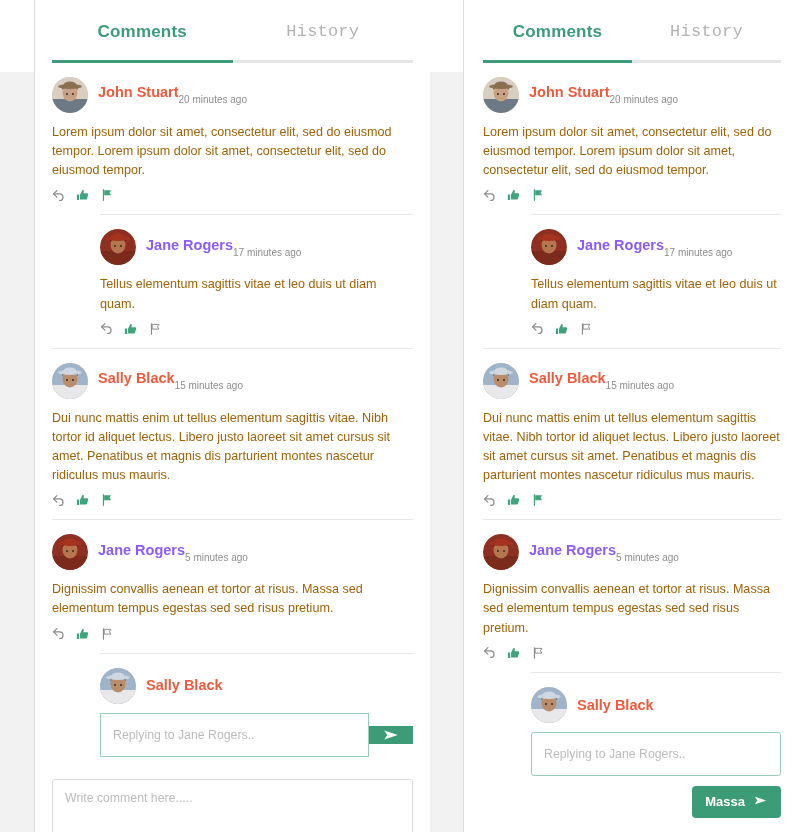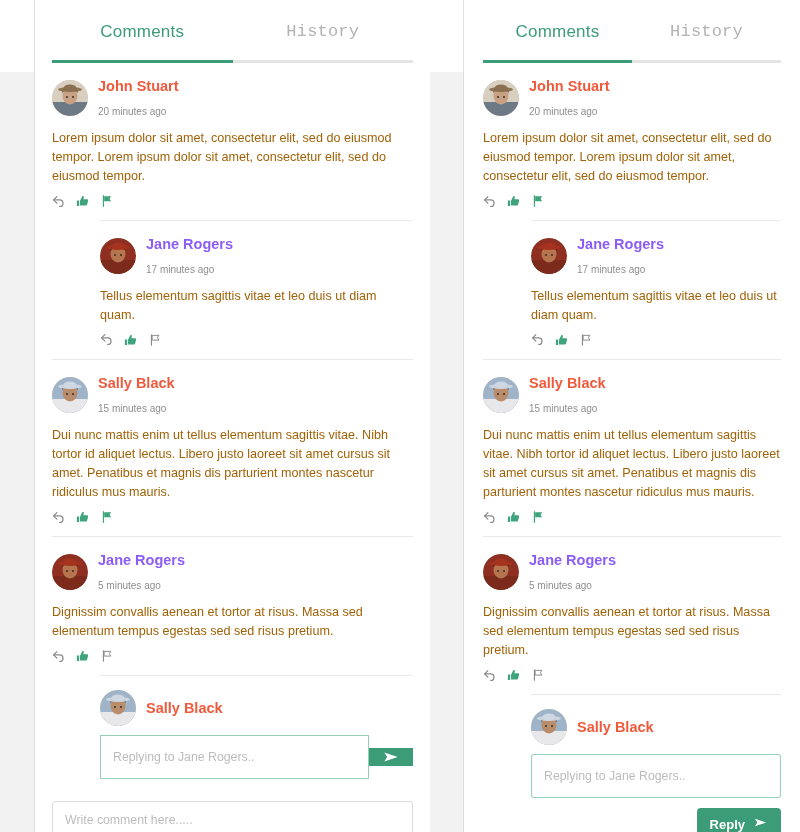--- a/index.html
+++ b/index.html
@@ -17,40 +17,40 @@
 
   
   .panel { position:absolute; top:0; background:#ffffff; height:832px; }
 
   
   .tabs { position:relative; display:flex; padding-top:22px; }
   .tab {
     flex:1; text-align:center; font-size:17px; letter-spacing:.2px;
     padding-bottom:18px; cursor:pointer;
   }
-  .tab.active { color:#3c9c78; font-weight:normal; }
+  .tab.active { color:#3c9c78; font-weight:bold; }
   .tab.inactive { color:#b3b3b3;font-family:Liberation Mono, monospace; }
   .tab-underline { position:relative; height:3px; background:#e4e4e4; }
   .tab-underline .active-bar {
     position:absolute; left:0; top:0; height:3px; width:50%; background:#3c9c78;
   }
 
   
   .list { padding:0; }
   .comment { position:relative; padding:14px 0 10px 0; }
   .comment.nested { margin-left:48px; }
   .comment + .comment { border-top:1px solid #e8e8e8; }
 
   .chead { display:flex; align-items:center; gap:10px; }
   .avatar {
     width:36px; height:36px; border-radius:50%; flex:0 0 36px;
     overflow:hidden; position:relative; background:#cfc6ba;
   }
   .avatar svg { display:block; width:36px; height:36px; }
-  .meta { display:flex; flex-direction:column; justify-content:center; }
+  .meta { display:flex; flex-direction:row; justify-content:center; }
   .author { font-size:14.5px; font-weight:bold; line-height:1.25; }
   .author.orange { color:#f05a3c; }
   .author.green  { color:#8b5cf6; }
   .time { font-size:10px; color:#8e8e8e; line-height:1.35; margin-top:10px; }
 
   .body {
     font-size:12.6px; color:#a16207; line-height:1.52;
     margin:10px 0 6px 0;
   }
 
@@ -558,21 +558,21 @@
     </g>
   </svg>
             </div>
         <span class="author orange">Sally Black</span>
       </div>
           <div class="reply-row">
         <input class="reply-input rounded" type="text" placeholder="Replying to Jane Rogers.." style="">
       </div>
       <div class="reply-btn-row">
         <button class="reply-btn">
-          <span>Reply</span>
+          <span>Massa</span>
           <span><svg width="15" height="15" viewBox="0 0 24 24">
                   <path d="M3 6 L21 12 L3 18 L7 12 Z" fill="#ffffff"></path>
                 </svg></span>
         </button>
       </div>
         </div>
       </div>
     </div>
 
 </div>

